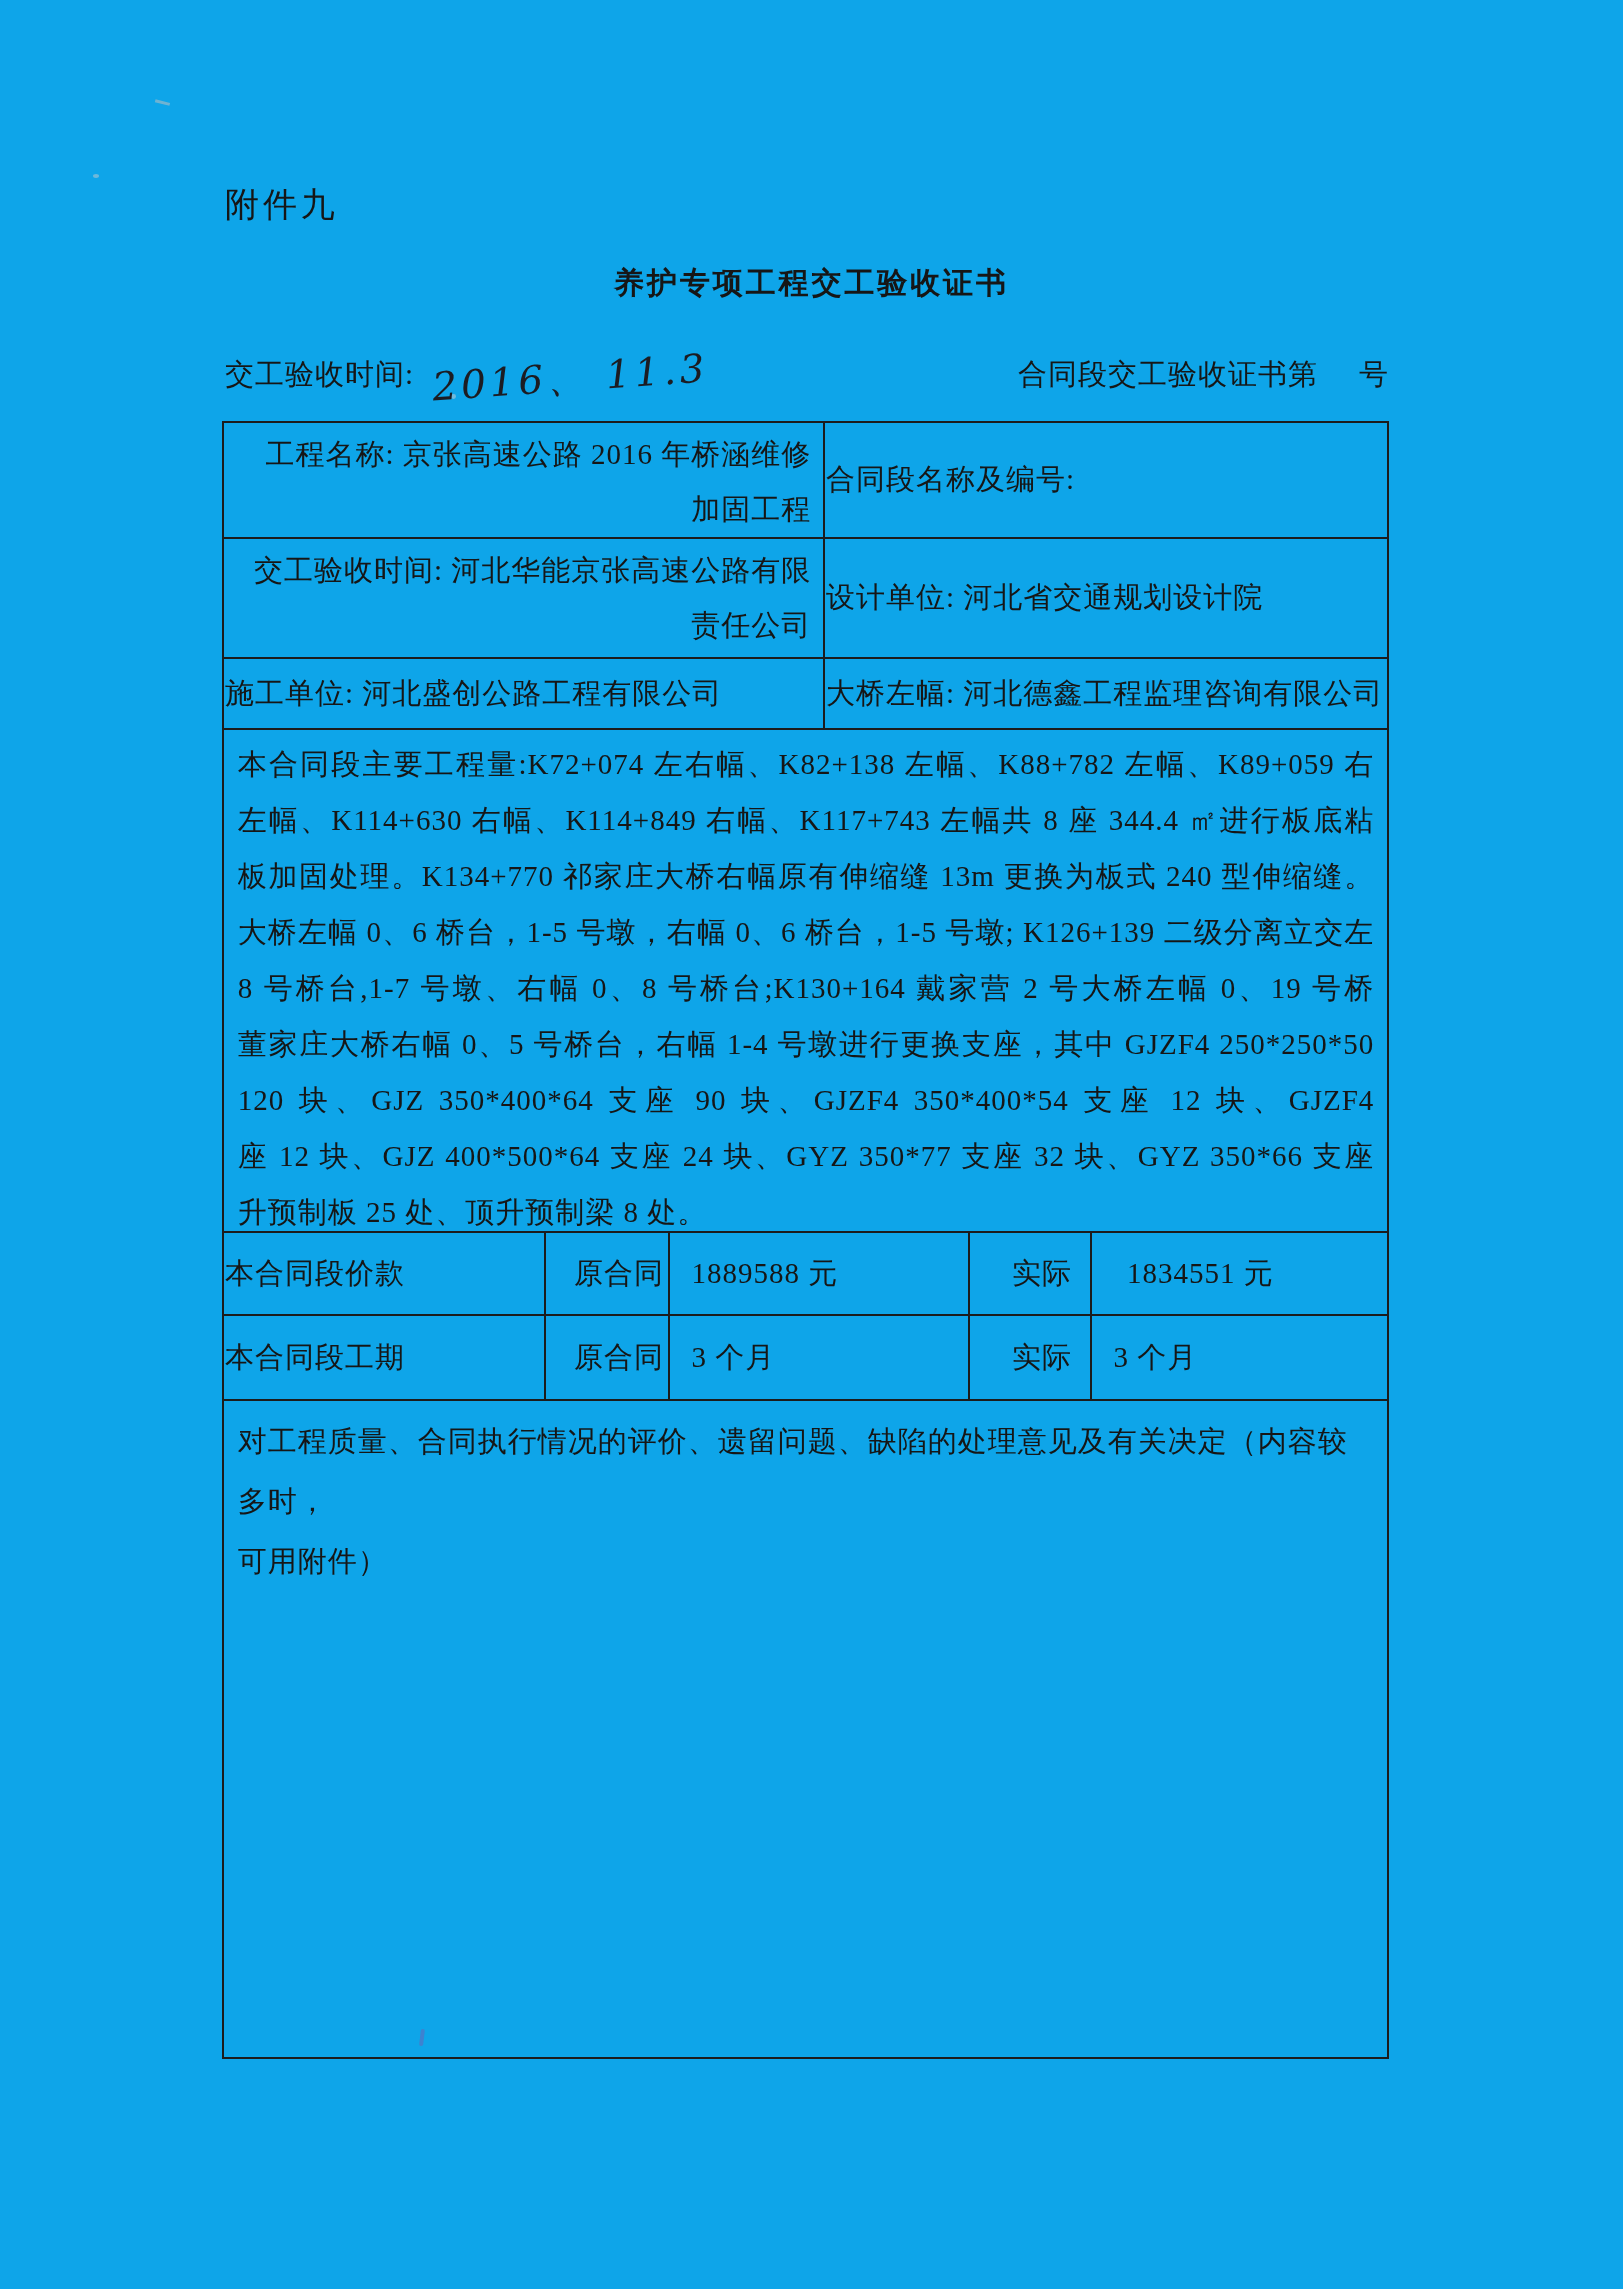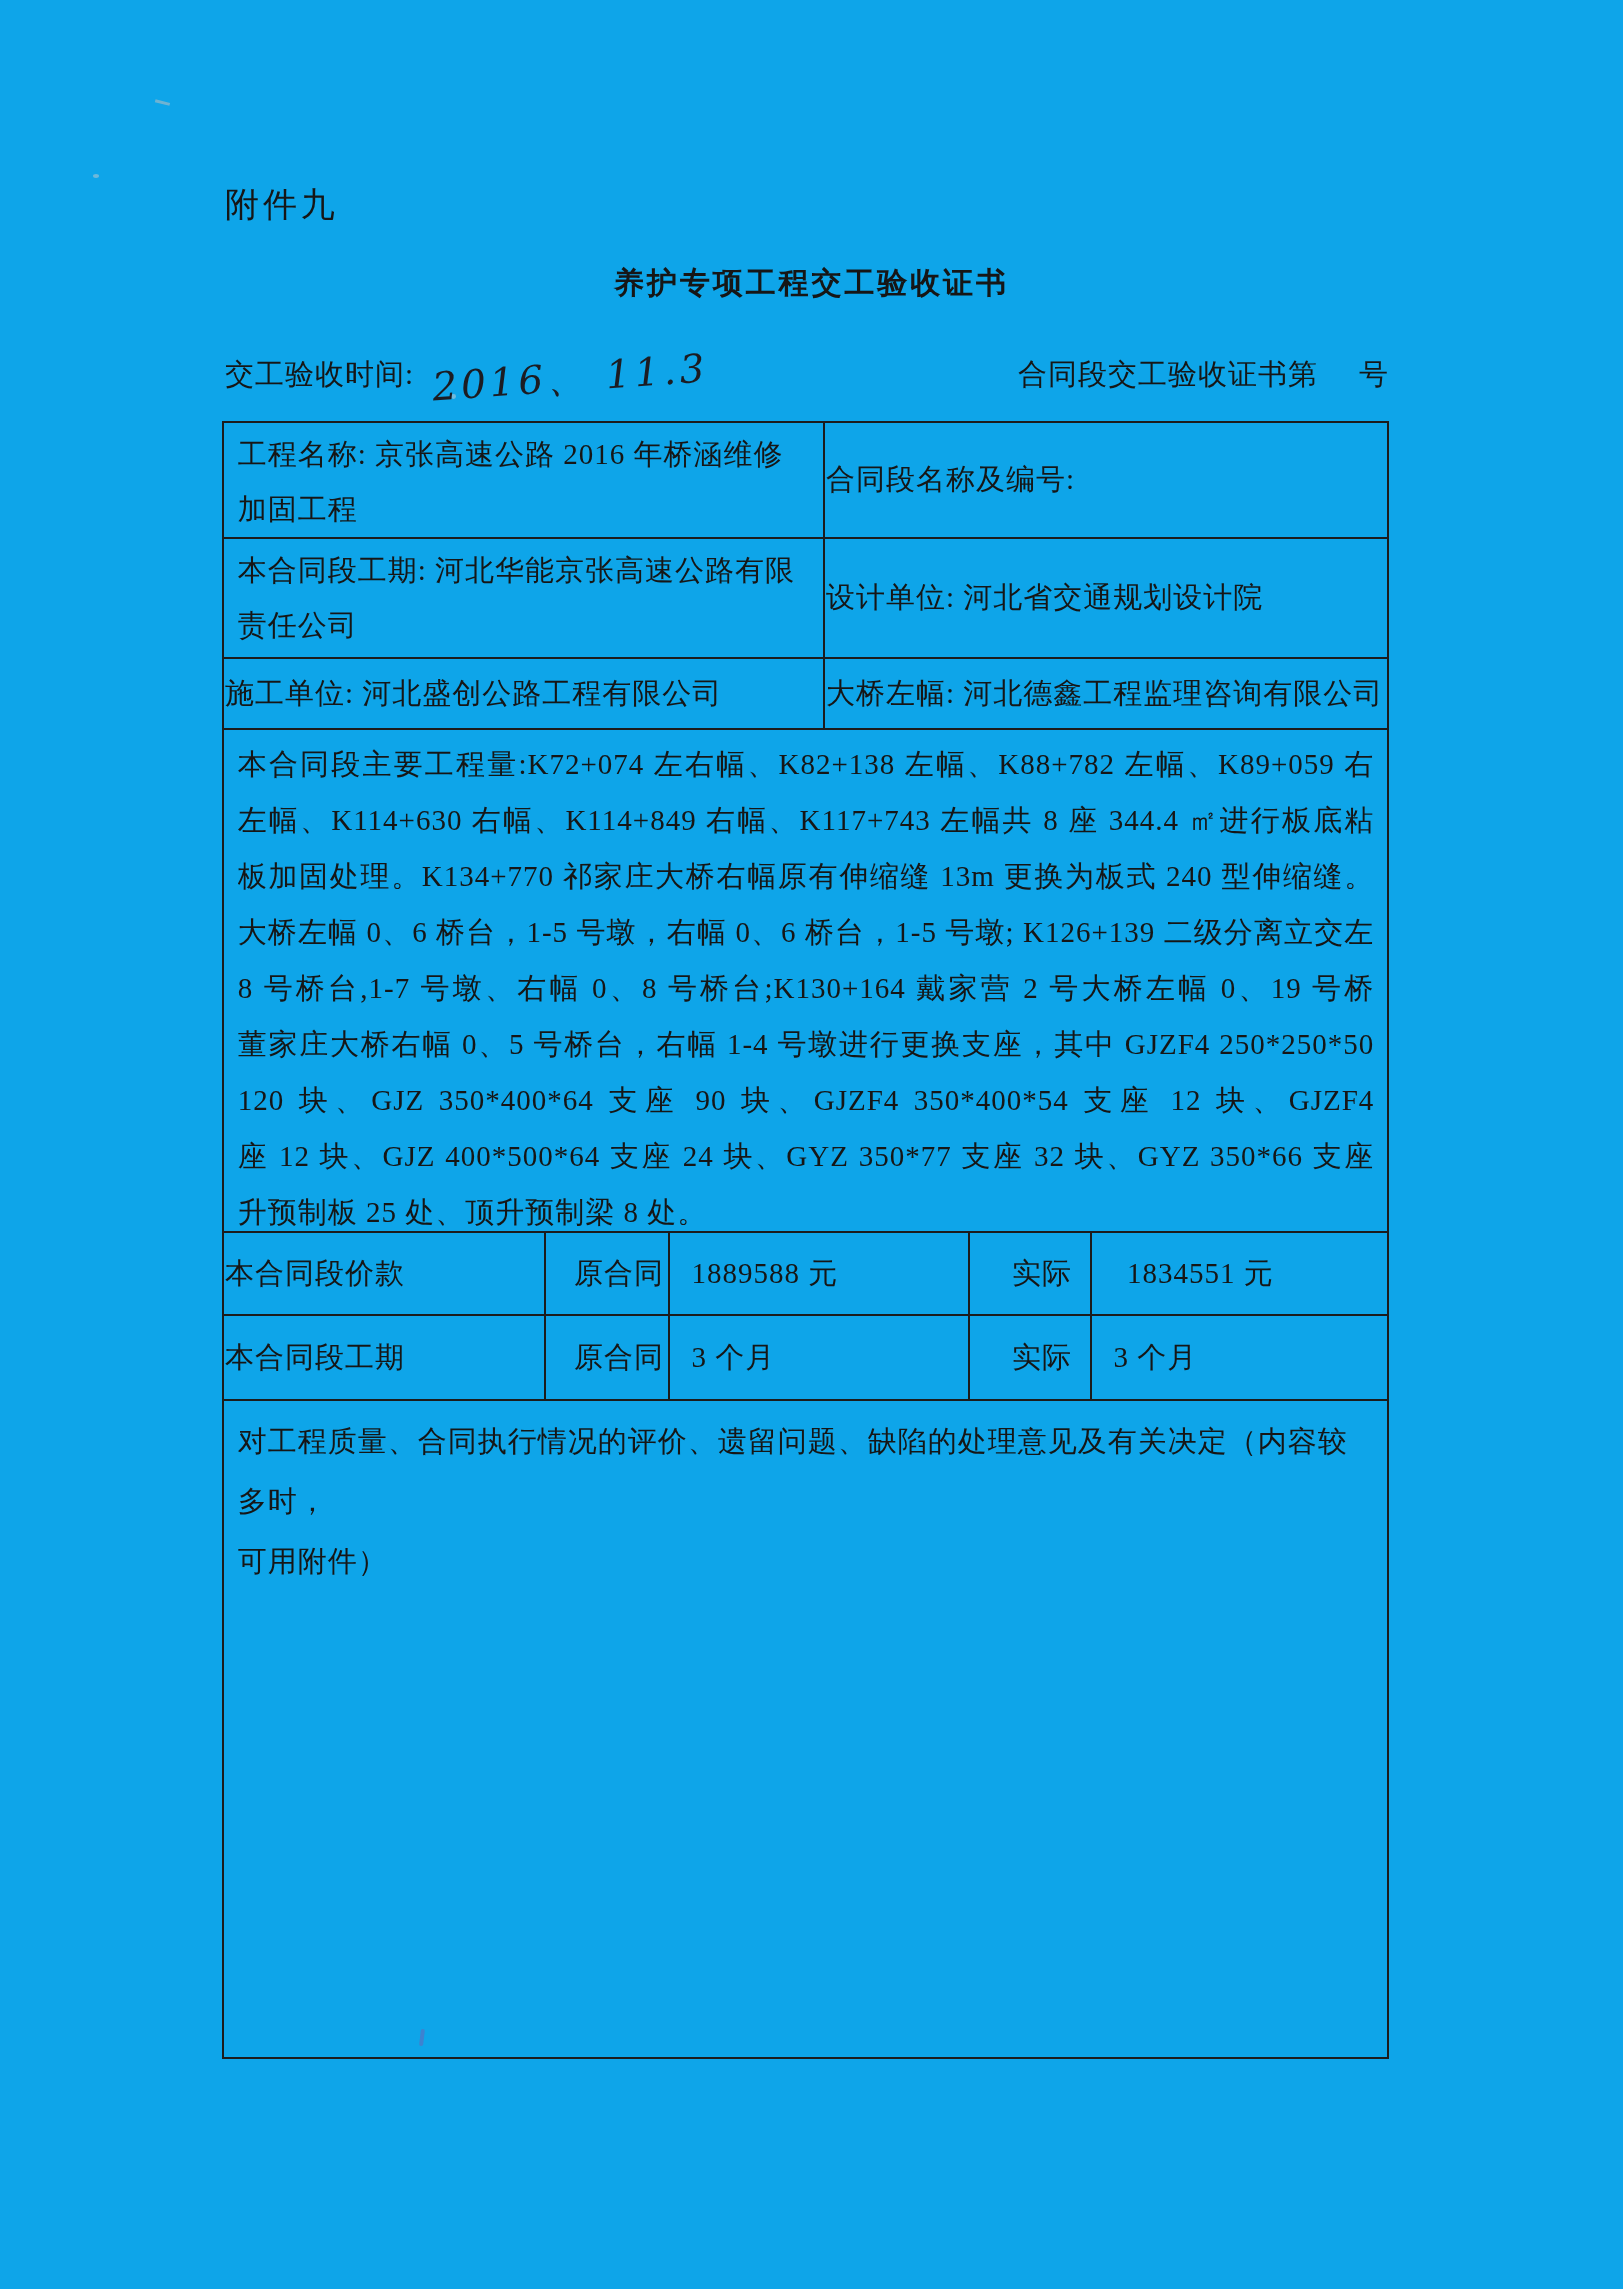--- a/index.html
+++ b/index.html
@@ -32,21 +32,21 @@
   .five  { display:grid; grid-template-columns:320px 124px 300px 122px 1fr;font-family:Liberation Serif, serif; }
   .cell  { box-sizing:border-box; font-size:29px; letter-spacing:1px; }
   .cl    { border-left:2px solid #1c1c1c; }
   .vcent { display:flex; align-items:center; }
   .ccent { display:flex; align-items:center; justify-content:center;padding-left:24px; }
 
   .r1 { height:114px; } .r2 { height:120px; } .r3 { height:71px; }
   .r4 { height:503px; } .r5 { height:83px; }  .r6 { height:85px; }
   .r7 { height:658px; }
 
-  .pad2line { padding:3.9px 11.8px 0 13.7px; line-height:55px; }
+  .pad2line { padding:3.9px 11.8px 0 13.7px; line-height:55px;text-align:right; }
   .padl { padding-left:1px; }
 
   .workload { padding:5.9px 12.7px 0 13.7px; }
   .wline { height:56px; line-height:56px; white-space:nowrap; overflow:hidden; }
   .jl { text-align:justify; text-align-last:justify; white-space:normal; }
 
   .remarks { padding:9.8px 15.7px 0 13.7px; line-height:60px; }
 
   
   .speck-a { position:absolute; left:155px; top:101px; width:14.7px; height:2.9px;
@@ -82,21 +82,21 @@
   </div>
 
   <div class="sheet">
 
     <div class="row split r1">
       <div class="cell pad2line">工程名称: 京张高速公路 2016 年桥涵维修加固工程</div>
       <div class="cell cl vcent padl">合同段名称及编号:</div>
     </div>
 
     <div class="row split r2">
-      <div class="cell pad2line">本合同段工期: 河北华能京张高速公路有限责任公司</div>
+      <div class="cell pad2line">交工验收时间: 河北华能京张高速公路有限责任公司</div>
       <div class="cell cl vcent padl">设计单位: 河北省交通规划设计院</div>
     </div>
 
     <div class="row split r3">
       <div class="cell vcent padl">施工单位: 河北盛创公路工程有限公司</div>
       <div class="cell cl vcent padl">大桥左幅: 河北德鑫工程监理咨询有限公司</div>
     </div>
 
     <div class="row r4 cell workload">
       <div class="wline jl">本合同段主要工程量:K72+074 左右幅、K82+138 左幅、K88+782 左幅、K89+059 右幅、K113+023</div>

